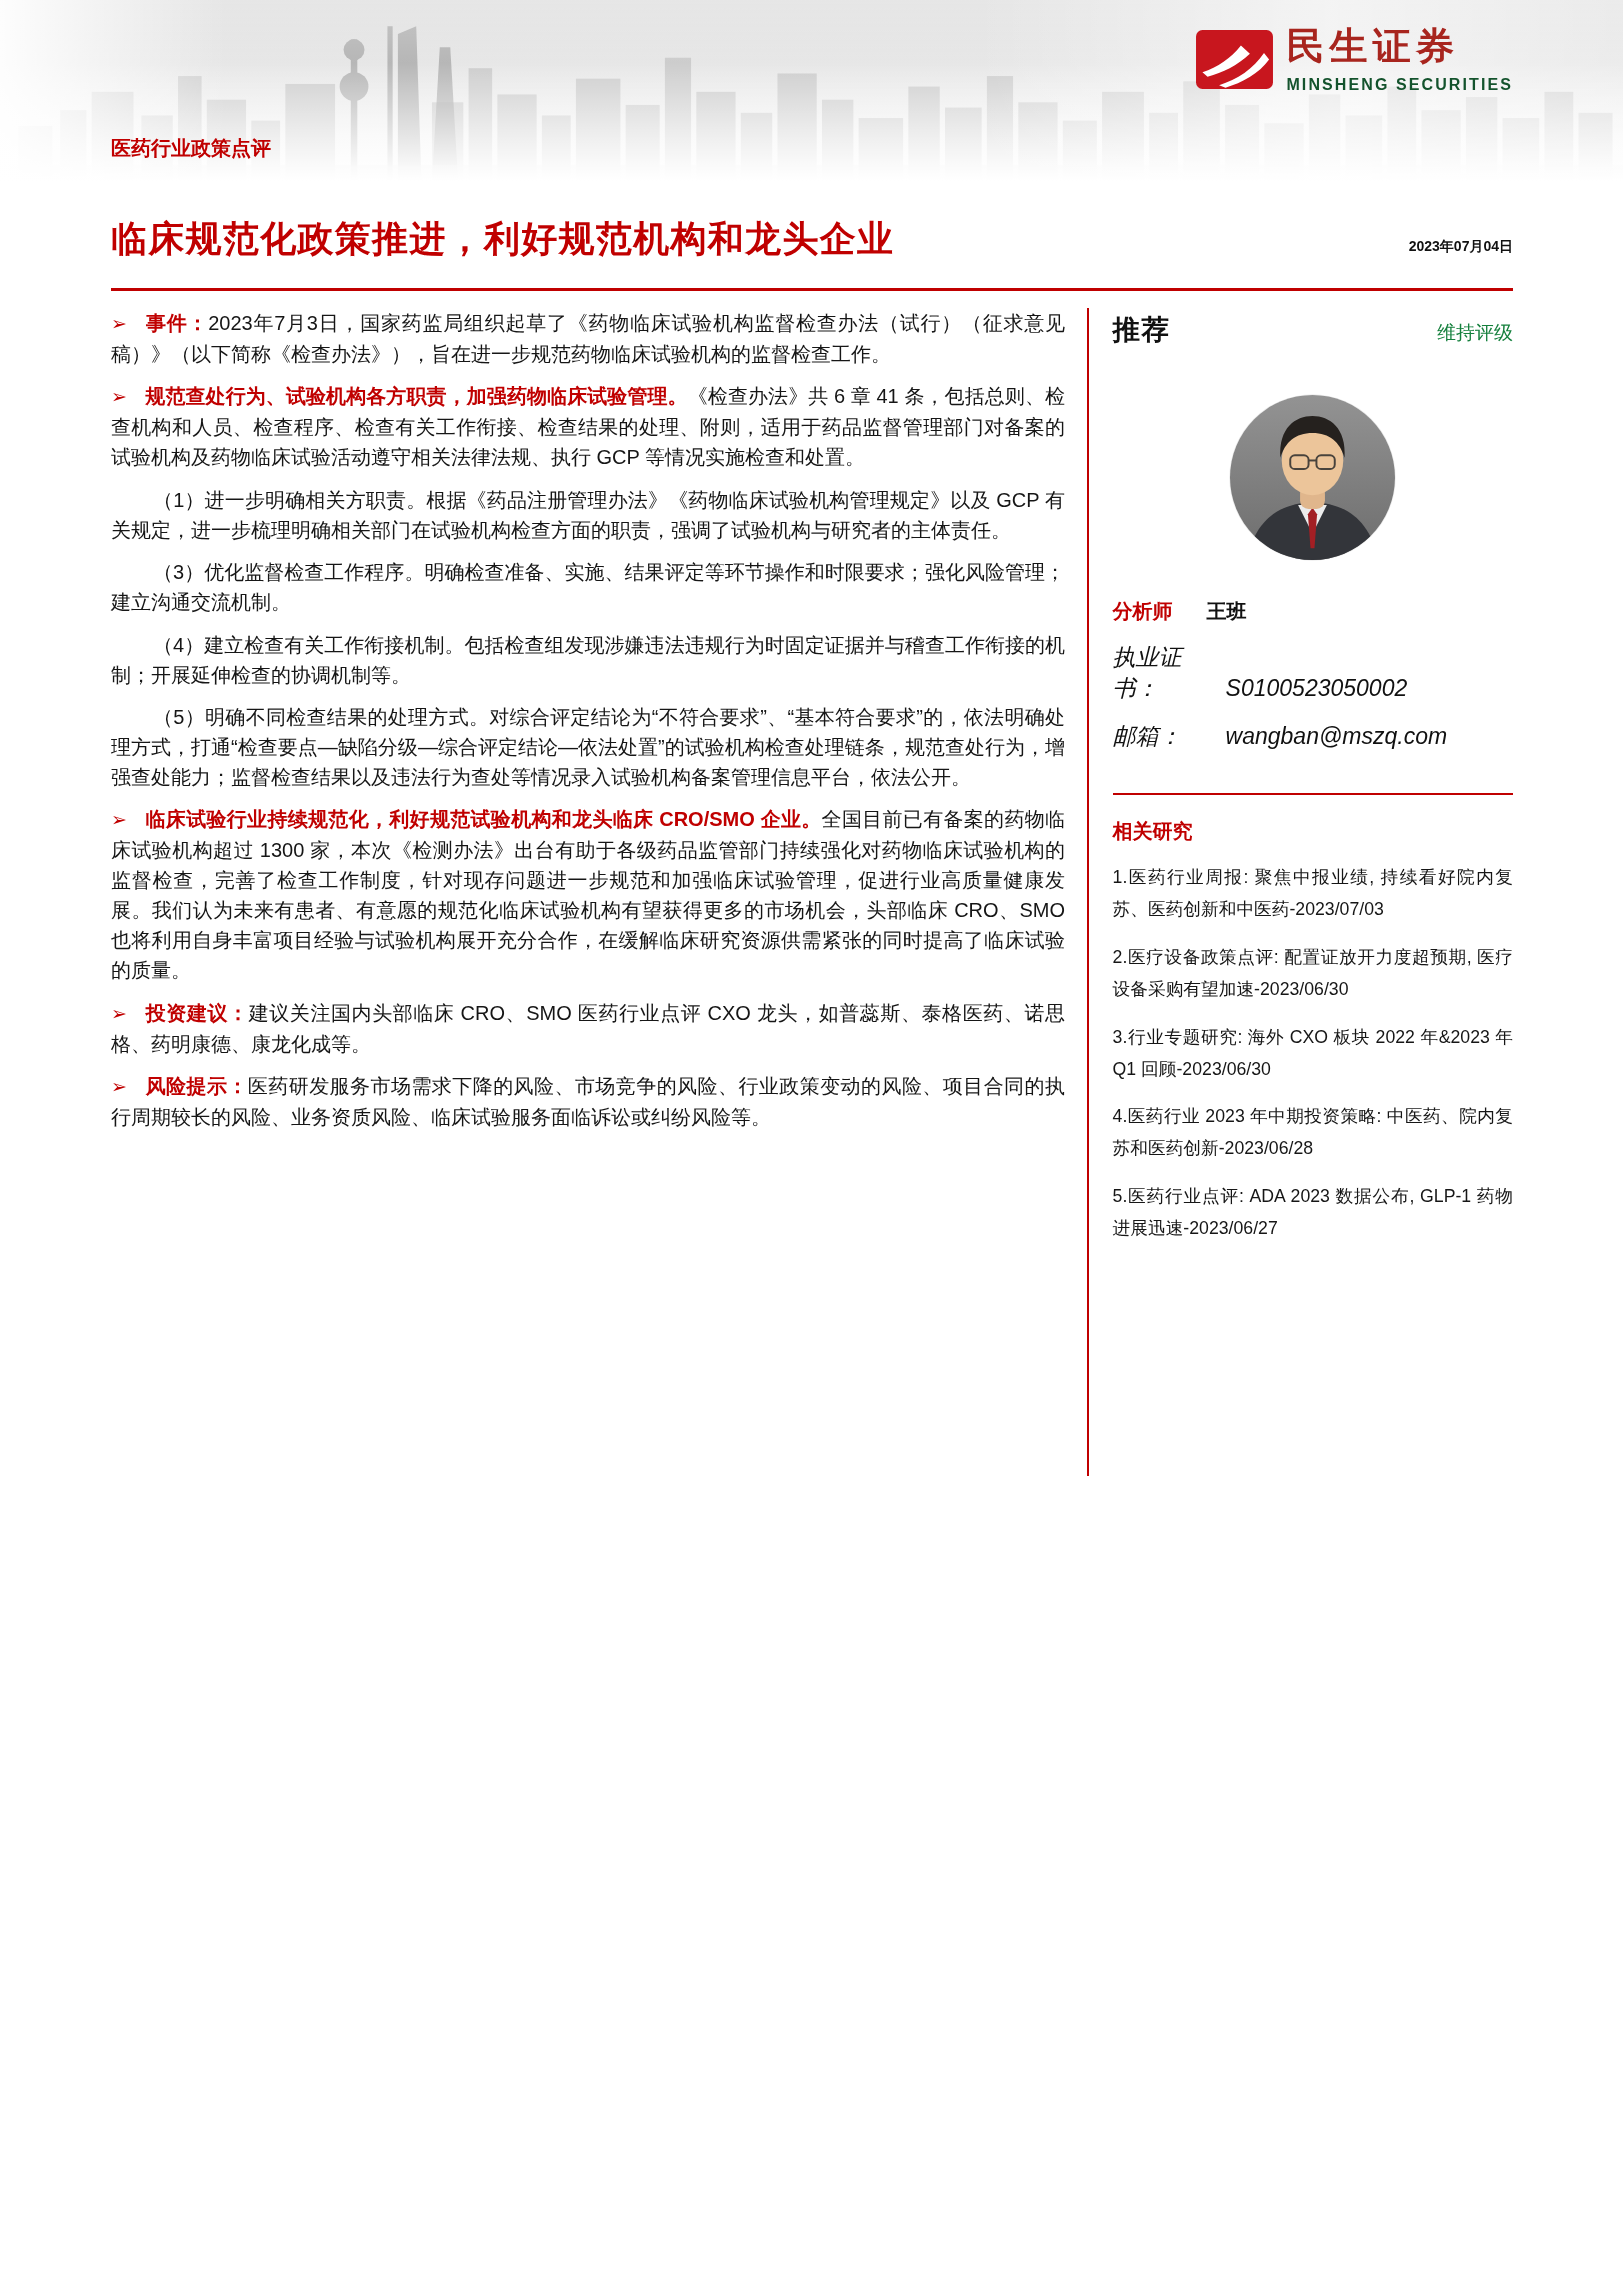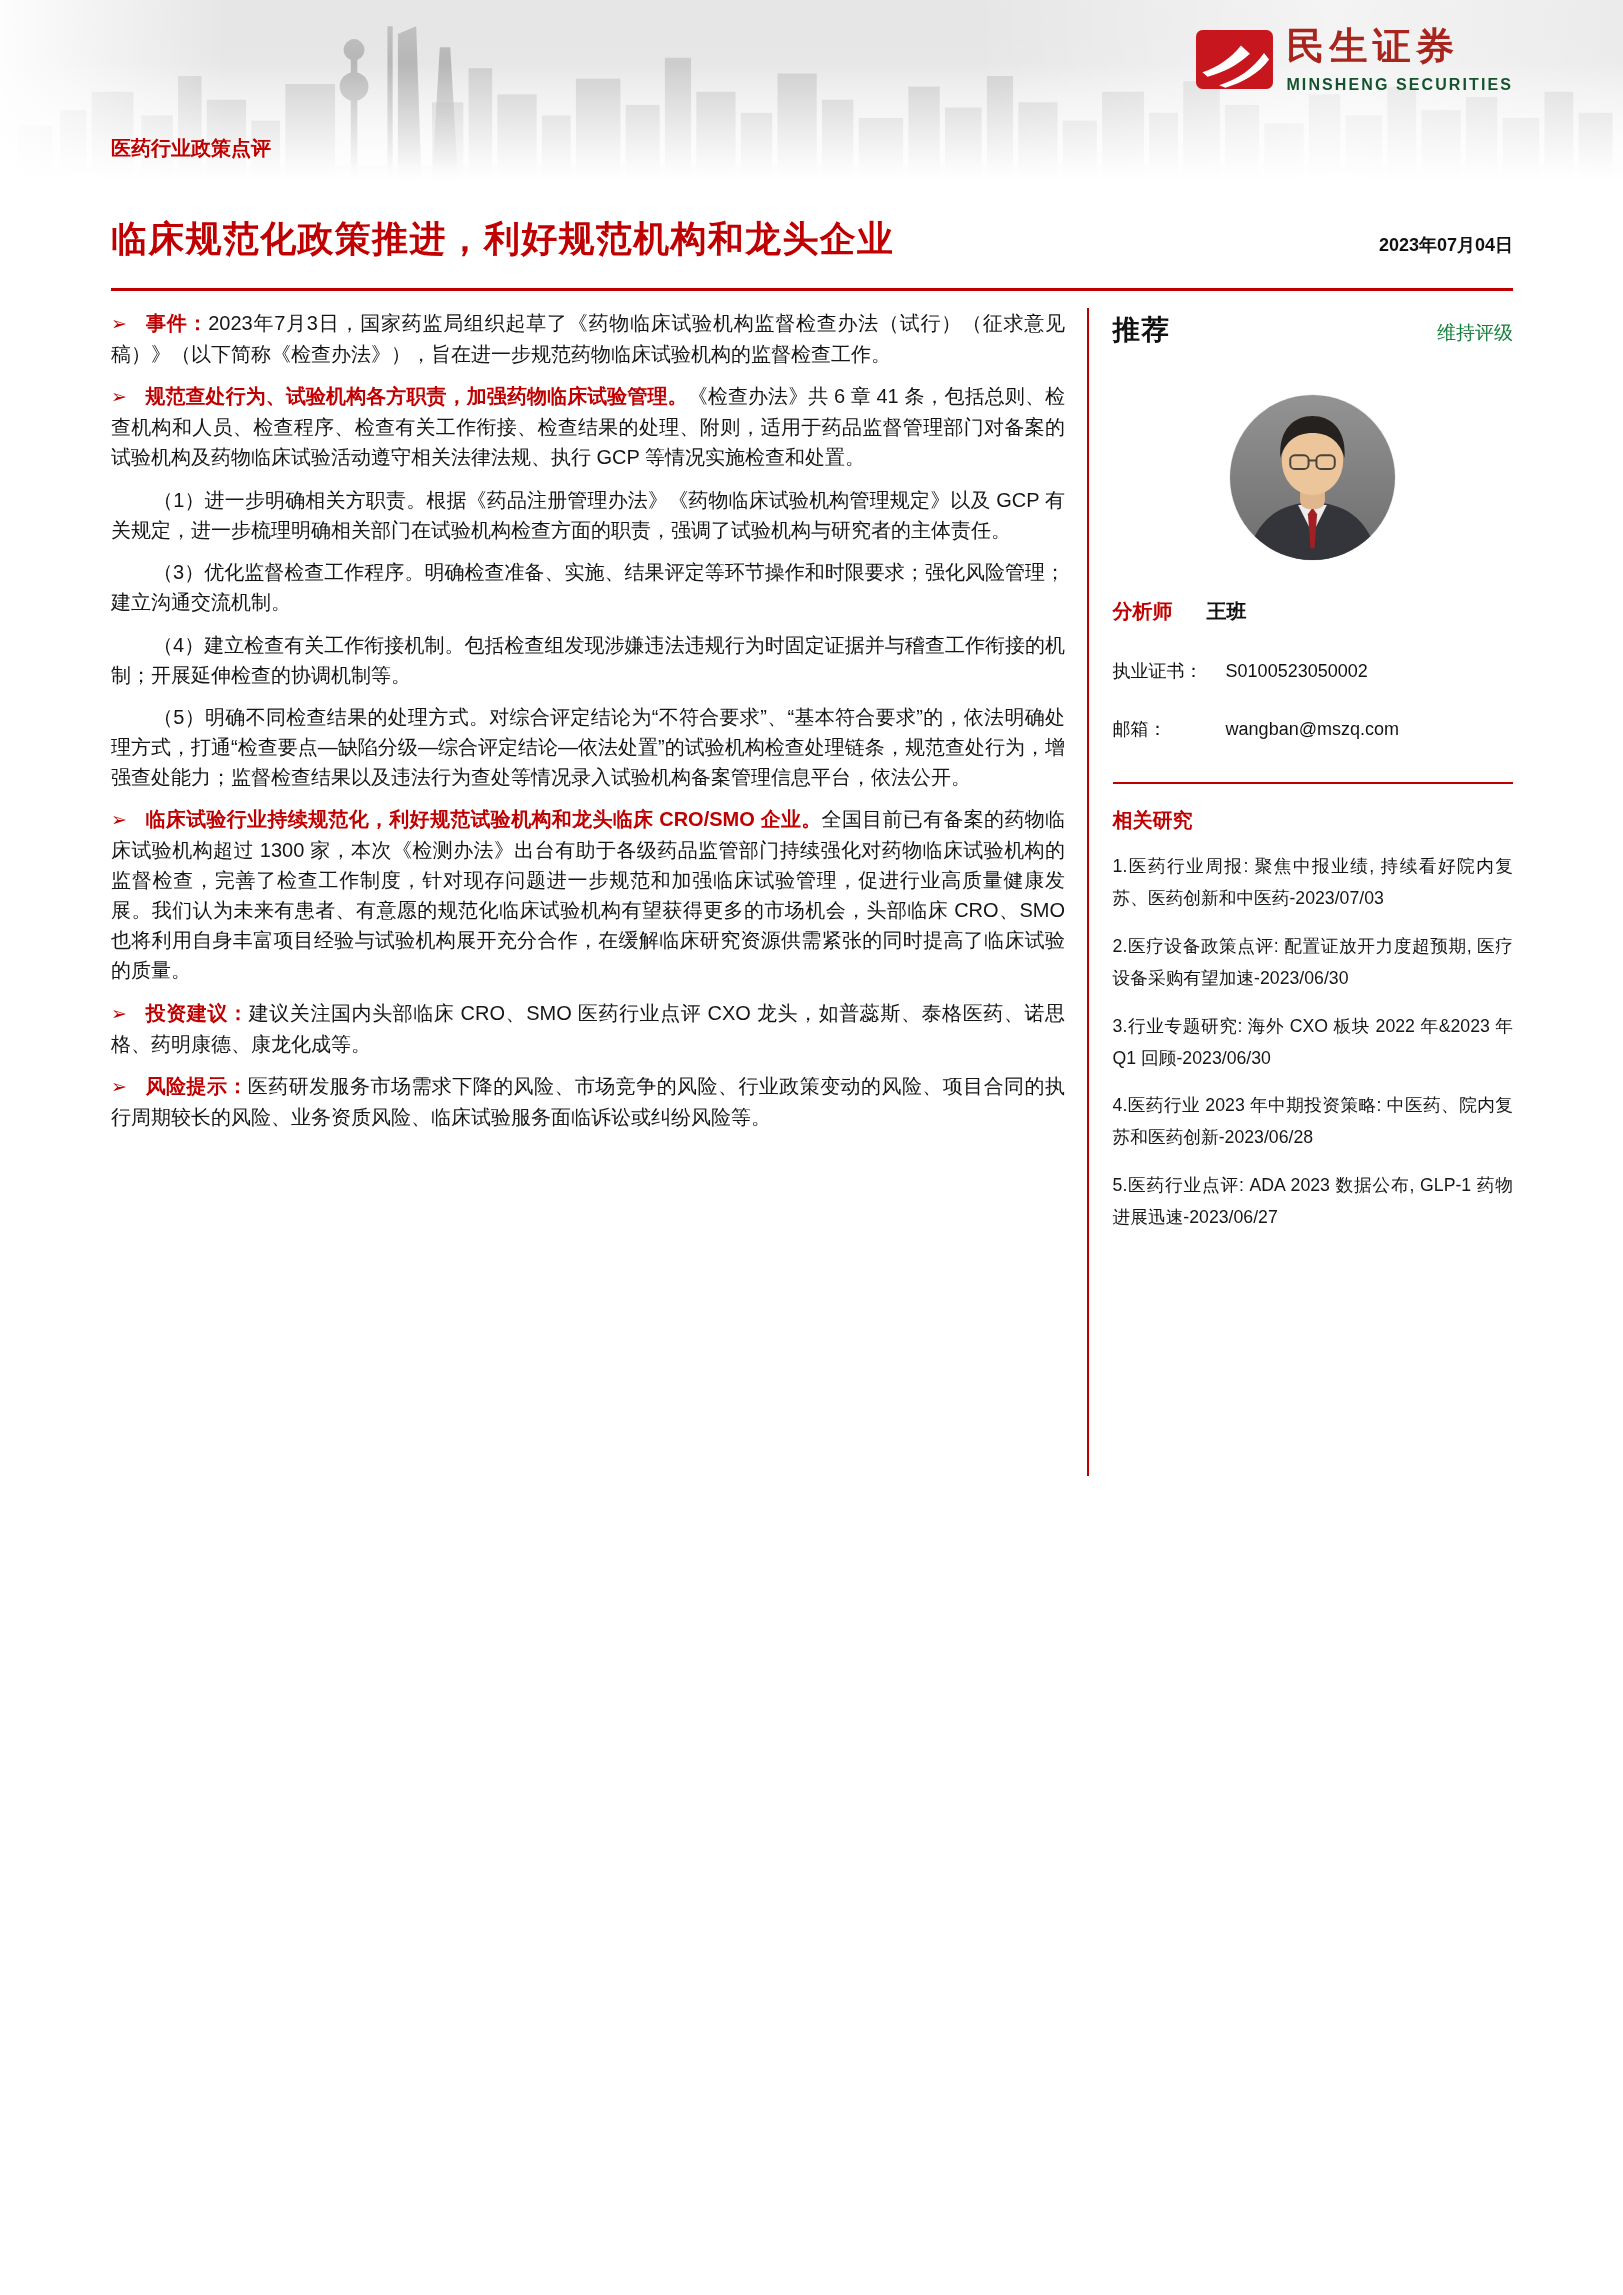--- a/index.html
+++ b/index.html
@@ -28,21 +28,21 @@
       linear-gradient(to bottom, rgba(255,255,255,.25) 0%, rgba(255,255,255,0) 35%, rgba(255,255,255,.9) 92%, #ffffff 100%);
   }
   .brand { position:absolute; top:26px; right:110px; display:flex; align-items:center; gap:13px; }
   .brand-icon svg { width:77px; height:59px; display:block; }
   .brand-text { display:flex; flex-direction:column; }
   .brand-name { font-size:38px; font-weight:700; color:#A8251E; letter-spacing:5.2px; line-height:1.1; }
   .brand-sub { font-size:16px; font-weight:700; color:#14532d; letter-spacing:2.1px; margin-top:8px; }
   .category { position:absolute; left:111px; top:135px; font-size:20px; font-weight:700; color:#C00000; }
   .title-row { position:absolute; left:111px; right:110px; top:215px; display:flex; justify-content:space-between; align-items:baseline; }
   .doc-title { font-size:36px; font-weight:700; color:#C00000; letter-spacing:1.3px; white-space:nowrap; }
-  .doc-date { font-size:18px; font-weight:700; color:#111; white-space:nowrap; }
+  .doc-date { font-size:14px; font-weight:700; color:#111; white-space:nowrap; }
   .header-rule { position:absolute; left:111px; right:110px; top:288px; height:2.6px; background:#C00000; }
   
   .main { position:absolute; top:308px; left:111px; right:110px; display:flex; align-items:flex-start; }
   .left-col { width:954px; flex:0 0 954px; }
   .col-divider { width:2px; flex:0 0 2px; height:1168px; background:#C00000; margin-left:22px; }
   .right-col { flex:1; padding-left:23.6px; }
 
   .para { font-size:20px; line-height:30px; text-align:justify; margin-bottom:12.4px; color:#161616; }
   .para .bullet { color:#C00000; font-size:19px; margin-right:18.3px; }
   .lead-red { color:#C00000; font-weight:700; }
@@ -50,21 +50,21 @@
 
   
   .rating-row { display:flex; justify-content:space-between; align-items:baseline; margin-top:3.9px; }
   .rating { font-size:27.5px; font-weight:700; color:#111; letter-spacing:1.3px; }
   .maintain { font-size:19px; color:#15803d; }
   .photo-wrap { display:flex; justify-content:center; margin:47px 0 38px; }
   .photo { width:165px; height:165px; border-radius:50%; overflow:hidden; box-shadow:0 0 0 0.7px rgba(0,0,0,.08); }
   .photo svg { width:100%; height:100%; display:block; }
   .analyst-line { font-size:20px; font-weight:700; }
   .analyst-label { color:#C00000; margin-right:34px; }
-  .cred { font-size:18px; margin-top:34px; color:#111; }
+  .cred { font-size:23px; margin-top:17px; color:#111;font-style:italic; }
   .cred .lbl { display:inline-block; width:113px; }
   .side-divider { height:2px; background:#C00000; margin-top:41px; }
   .related-title { font-size:20px; font-weight:700; color:#C00000; margin-top:23.6px; }
   .related-item { font-size:17.7px; line-height:32px; margin-top:15.7px; text-align:justify; color:#161616; }
   
   .footer {
     position:absolute; left:111px; right:102px; top:2213px;
     border-top:1.3px solid #9a9a9a; padding-top:21px;
     display:flex; align-items:baseline; font-size:17.7px; color:#333;
   }

